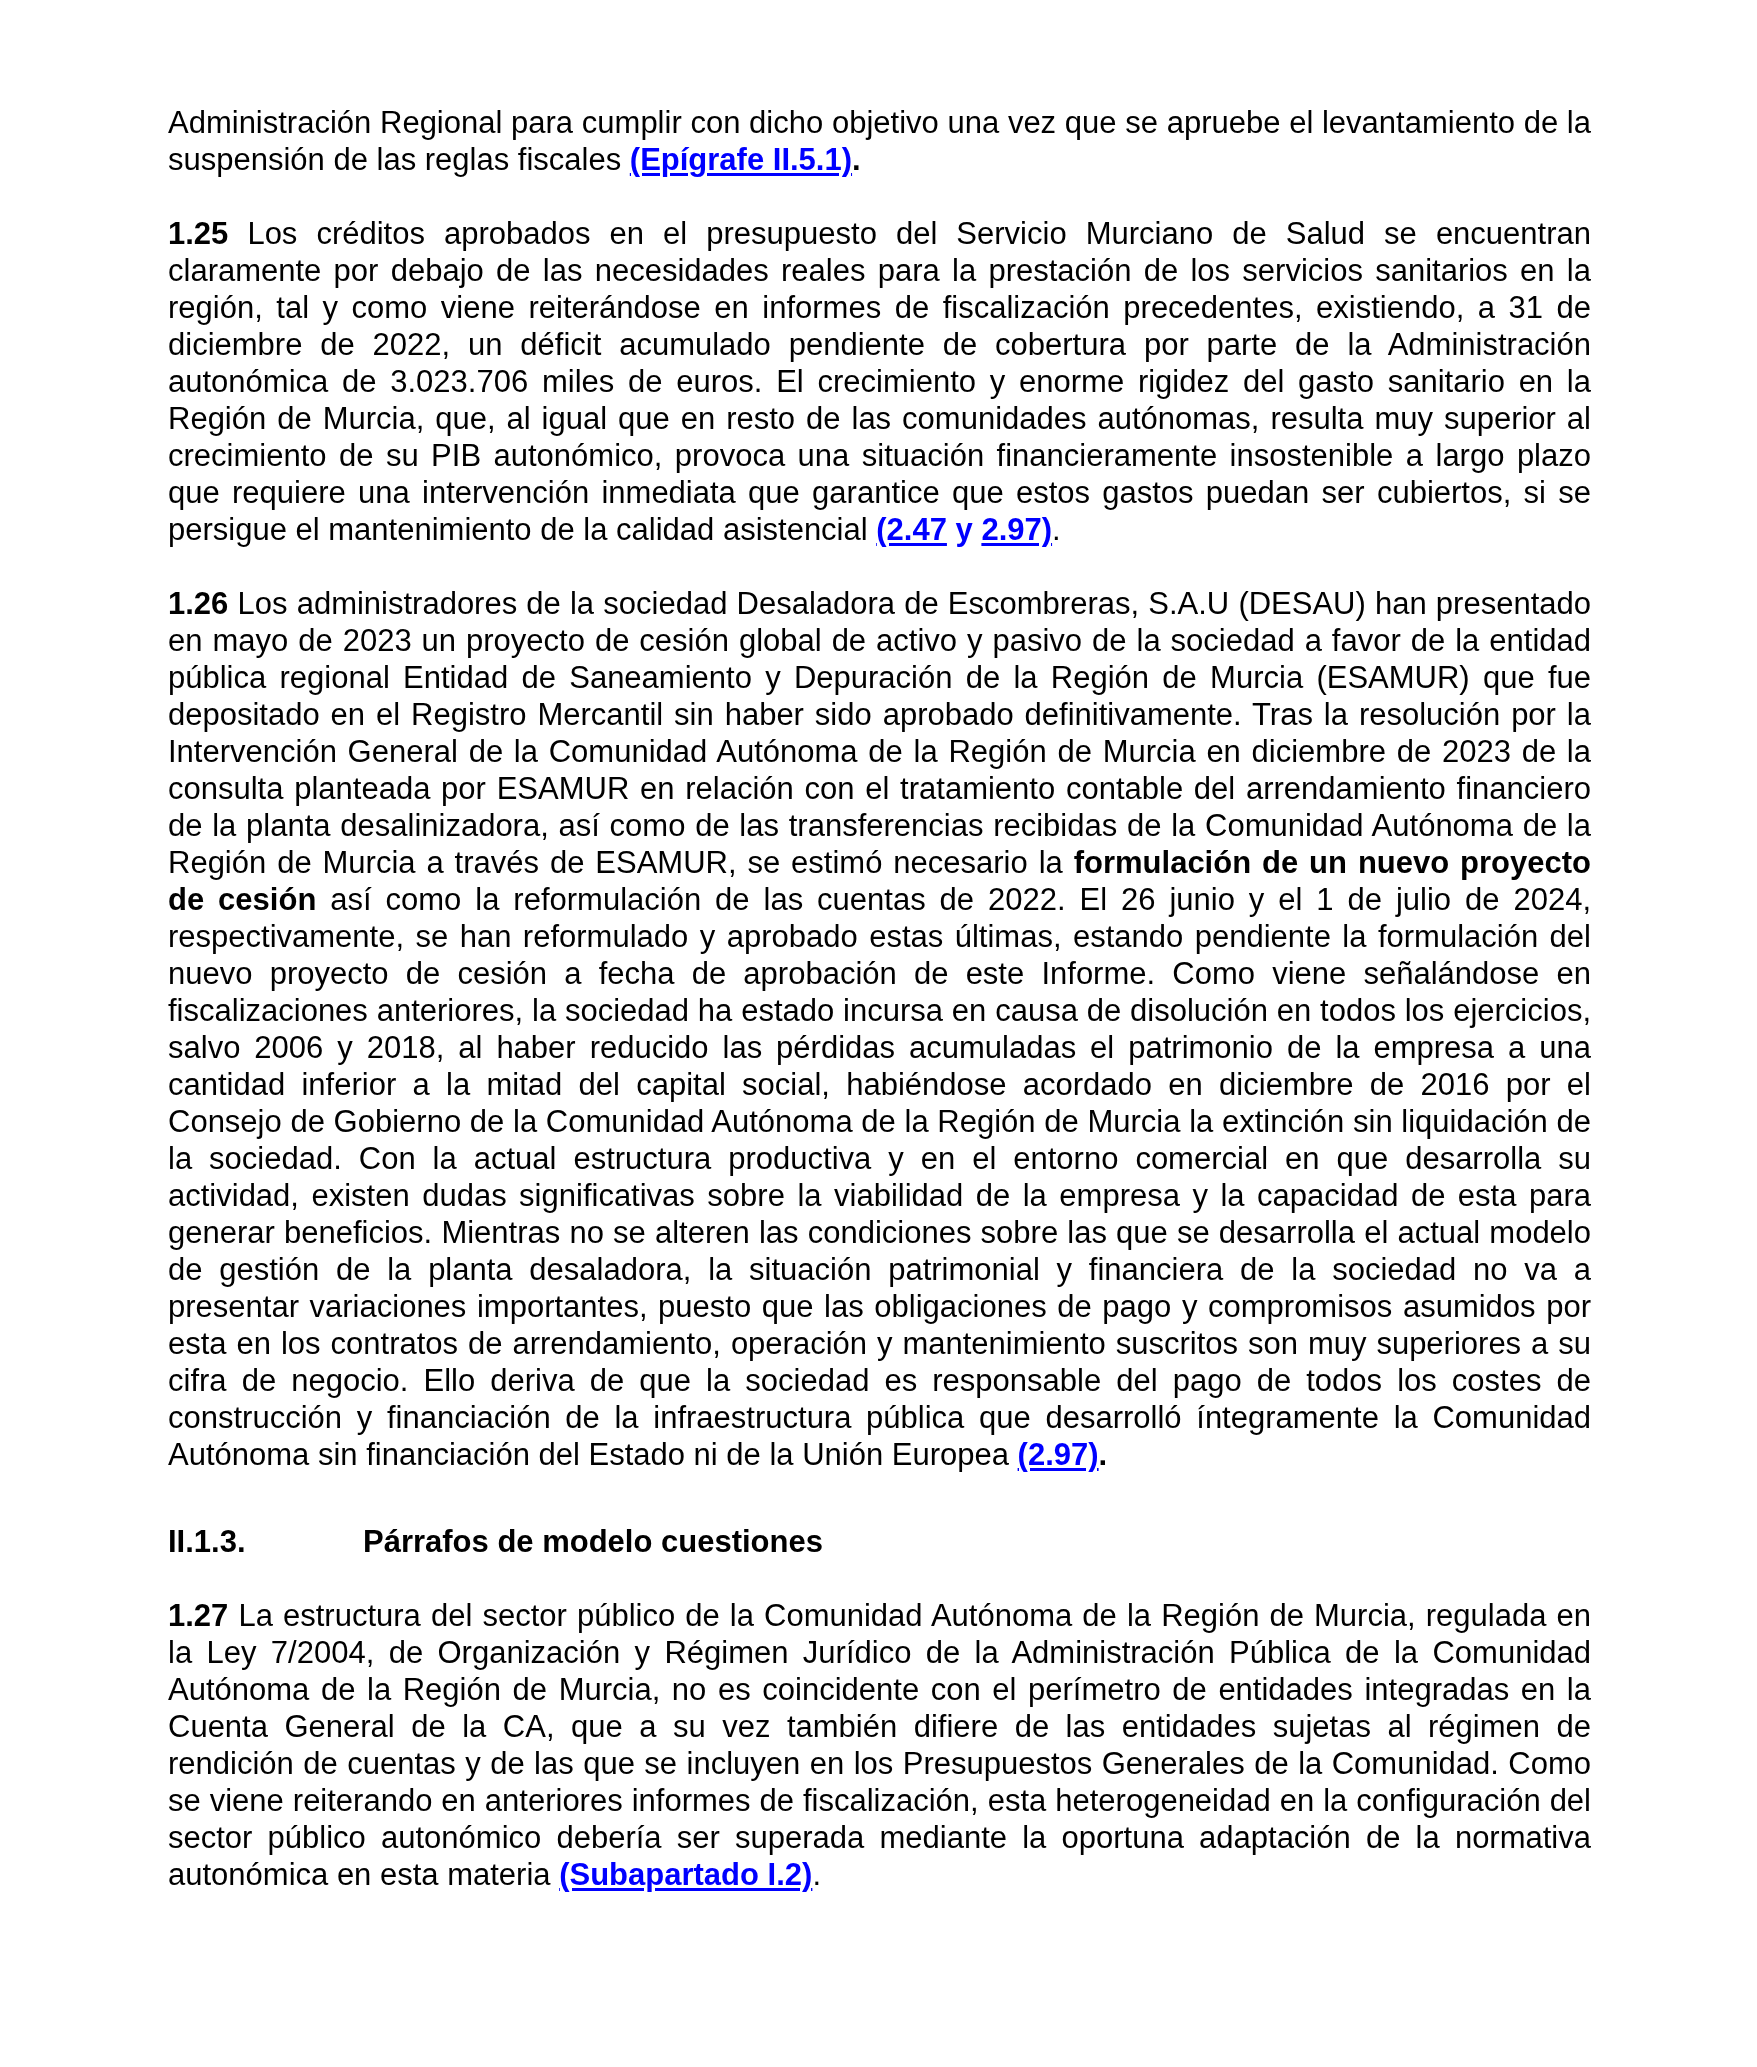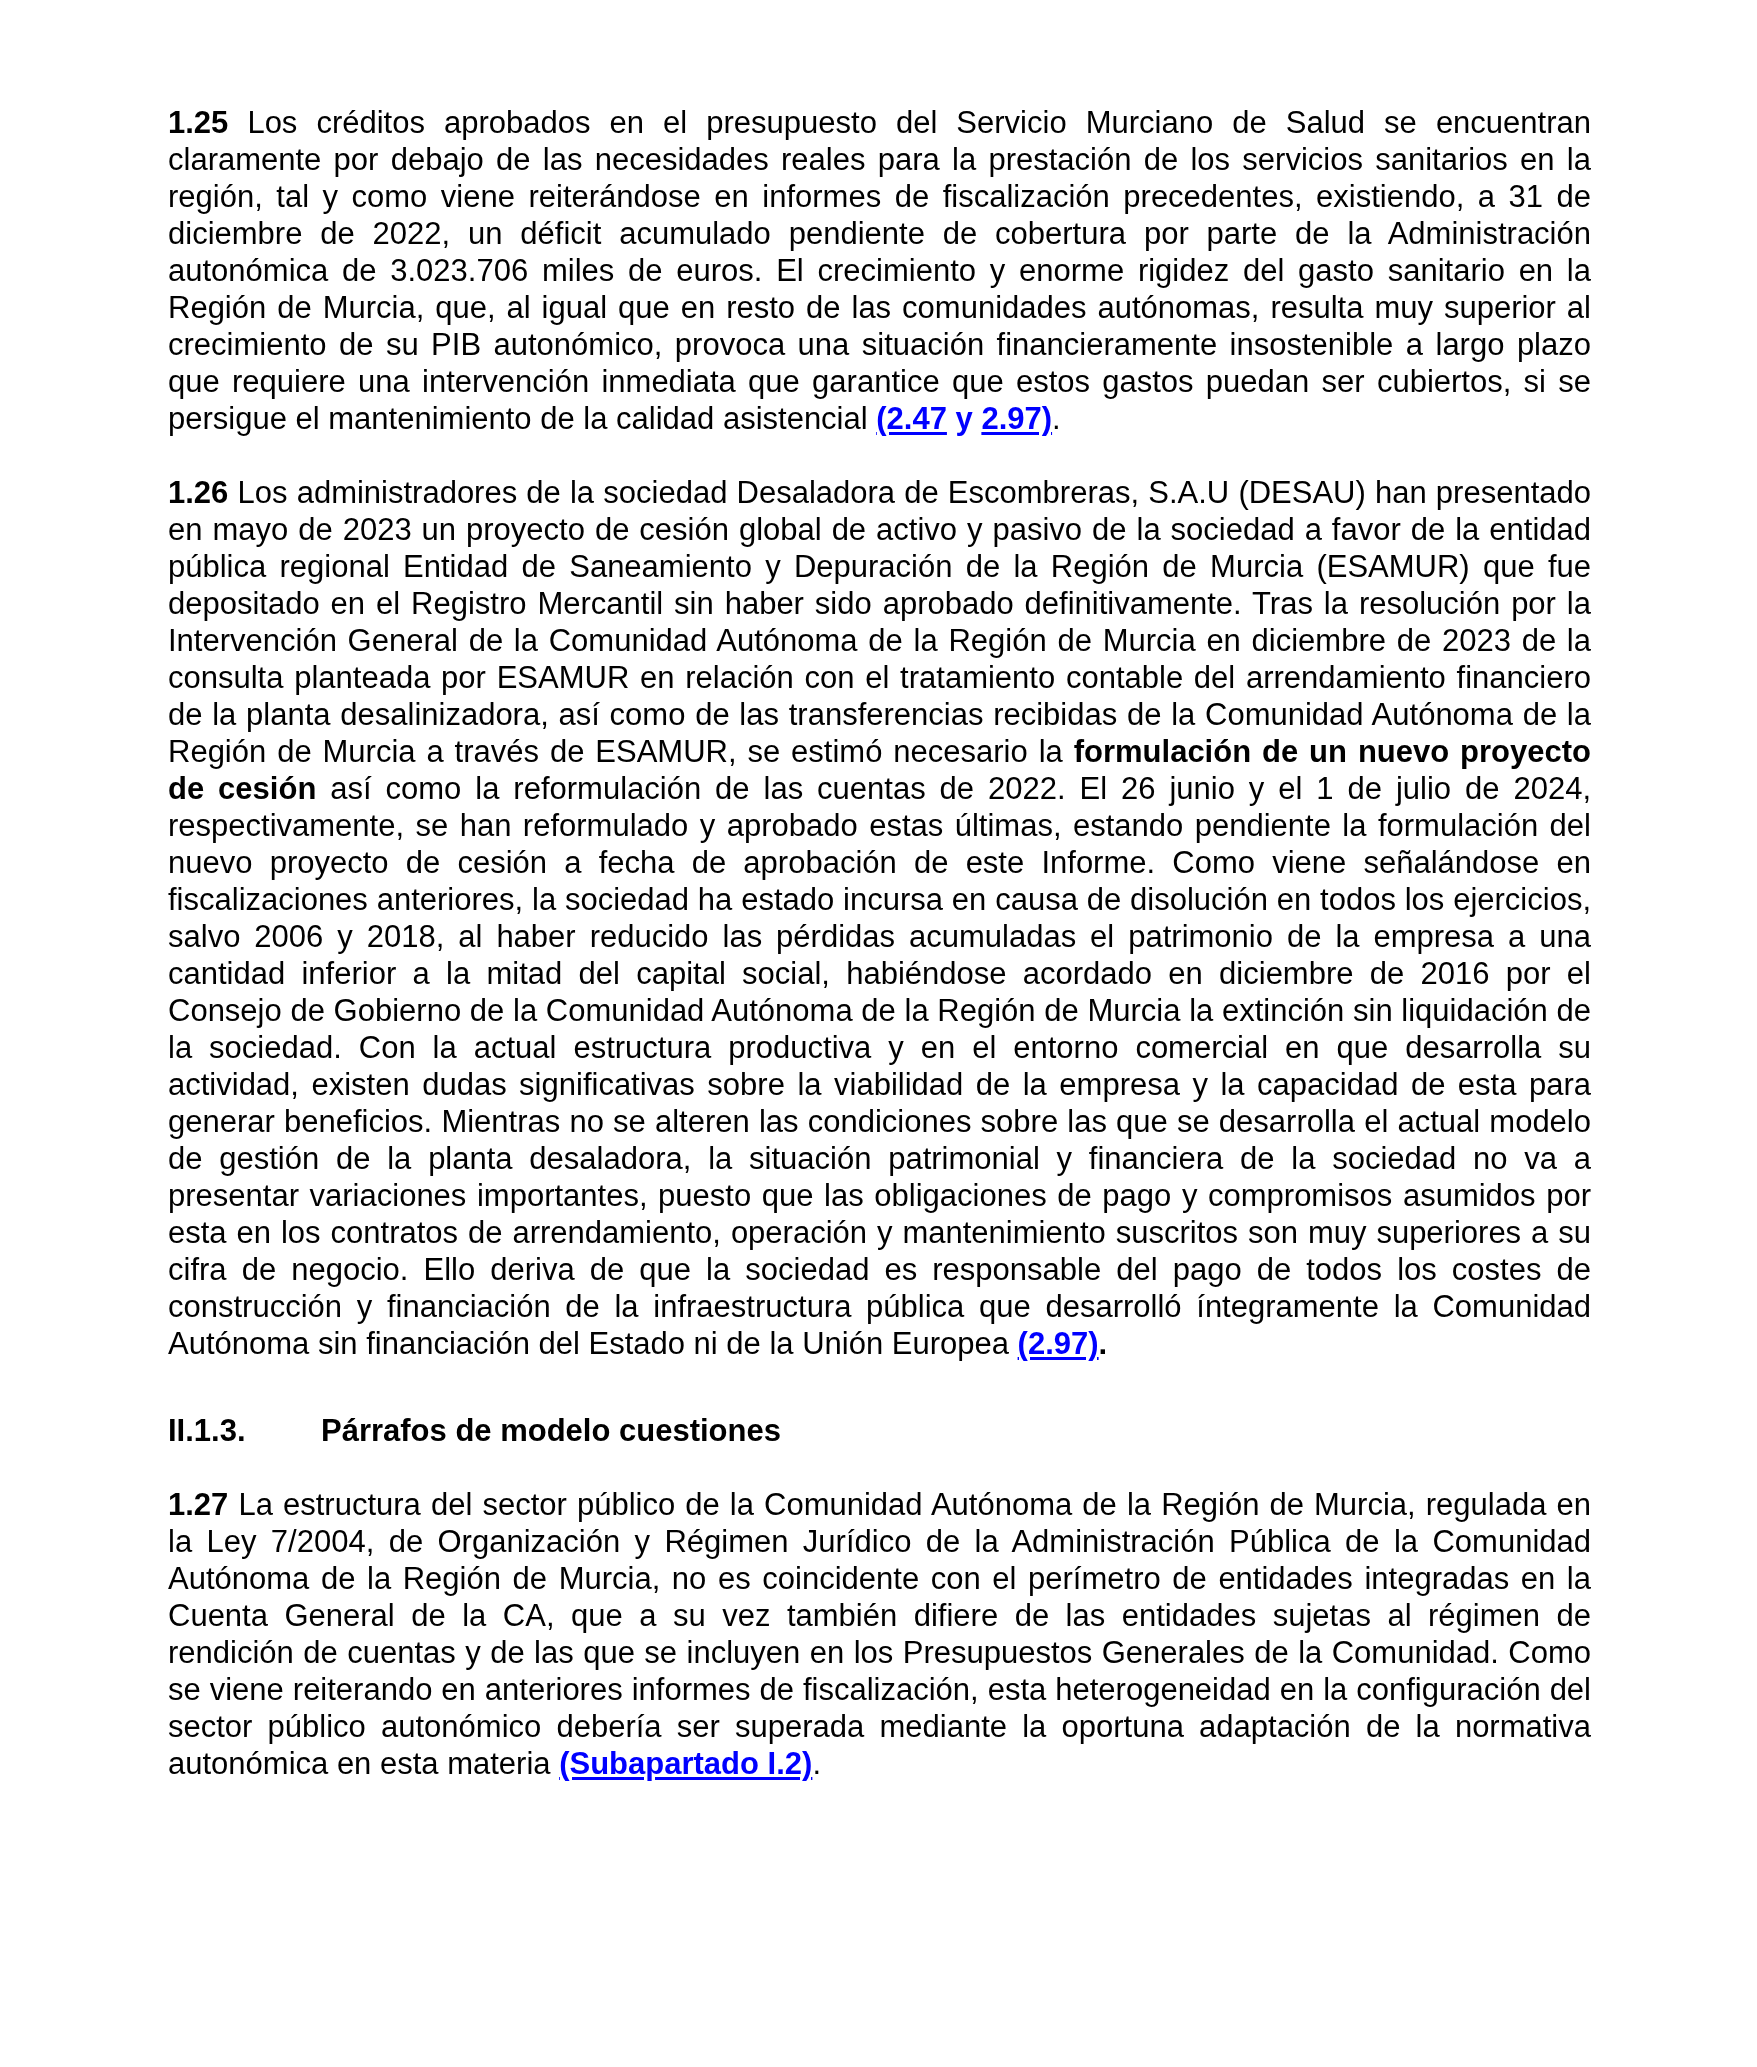--- a/index.html
+++ b/index.html
@@ -40,28 +40,30 @@
   .ref-plain {
     color: #0000ff;
     font-weight: bold;
   }
   h3 {
     margin: 0 0 37px 0;
     font-size: 31px;
     line-height: 37px;
     font-weight: bold;
     display: flex;
+    gap: 42px;
   }
   h3 .sec-num { width: 153px; display: inline-block; }
 </style>
 </head>
 <body>
 
 <div class="page">
 
+  <p class="para-gap"><span>Administración Regional para cumplir con dicho objetivo una vez que se apruebe el levantamiento de la suspensión de las reglas fiscales </span><a class="ref" href="#">(Epígrafe II.5.1)</a><span class="b">.</span></p>
 
   <p class="para-gap"><span class="num">1.25</span><span> Los créditos aprobados en el presupuesto del Servicio Murciano de Salud se encuentran claramente por debajo de las necesidades reales para la prestación de los servicios sanitarios en la región, tal y como viene reiterándose en informes de fiscalización precedentes, existiendo, a 31 de diciembre de 2022, un déficit acumulado pendiente de cobertura por parte de la Administración autonómica de 3.023.706 miles de euros. El crecimiento y enorme rigidez del gasto sanitario en la Región de Murcia, que, al igual que en resto de las comunidades autónomas, resulta muy superior al crecimiento de su PIB autonómico, provoca una situación financieramente insostenible a largo plazo que requiere una intervención inmediata que garantice que estos gastos puedan ser cubiertos, si se persigue el mantenimiento de la calidad asistencial </span><a class="ref" href="#">(2.47</a><span class="ref-plain"> y </span><a class="ref" href="#">2.97)</a><span>.</span></p>
 
   <p class="para-gap" style="margin-bottom:50px;"><span class="num">1.26</span><span> Los administradores de la sociedad Desaladora de Escombreras, S.A.U (DESAU) han presentado en mayo de 2023 un proyecto de cesión global de activo y pasivo de la sociedad a favor de la entidad pública regional Entidad de Saneamiento y Depuración de la Región de Murcia (ESAMUR) que fue depositado en el Registro Mercantil sin haber sido aprobado definitivamente. Tras la resolución por la Intervención General de la Comunidad Autónoma de la Región de Murcia en diciembre de 2023 de la consulta planteada por ESAMUR en relación con el tratamiento contable del arrendamiento financiero de la planta desalinizadora, así como de las transferencias recibidas de la Comunidad Autónoma de la Región de Murcia a través de ESAMUR, se estimó necesario la </span><span class="b">formulación de un nuevo proyecto de cesión</span><span> así como la reformulación de las cuentas de 2022. El 26 junio y el 1 de julio de 2024, respectivamente, se han reformulado y aprobado estas últimas, estando pendiente la formulación del nuevo proyecto de cesión a fecha de aprobación de este Informe. Como viene señalándose en fiscalizaciones anteriores, la sociedad ha estado incursa en causa de disolución en todos los ejercicios, salvo 2006 y 2018, al haber reducido las pérdidas acumuladas el patrimonio de la empresa a una cantidad inferior a la mitad del capital social, habiéndose acordado en diciembre de 2016 por el Consejo de Gobierno de la Comunidad Autónoma de la Región de Murcia la extinción sin liquidación de la sociedad. Con la actual estructura productiva y en el entorno comercial en que desarrolla su actividad, existen dudas significativas sobre la viabilidad de la empresa y la capacidad de esta para generar beneficios. Mientras no se alteren las condiciones sobre las que se desarrolla el actual modelo de gestión de la planta desaladora, la situación patrimonial y financiera de la sociedad no va a presentar variaciones importantes, puesto que las obligaciones de pago y compromisos asumidos por esta en los contratos de arrendamiento, operación y mantenimiento suscritos son muy superiores a su cifra de negocio. Ello deriva de que la sociedad es responsable del pago de todos los costes de construcción y financiación de la infraestructura pública que desarrolló íntegramente la Comunidad Autónoma sin financiación del Estado ni de la Unión Europea </span><a class="ref" href="#">(2.97)</a><span class="b">.</span></p>
 
   <h3>
       <span class="sec-num">II.1.3.</span>
       <span>Párrafos de modelo cuestiones</span>
     </h3>
 

